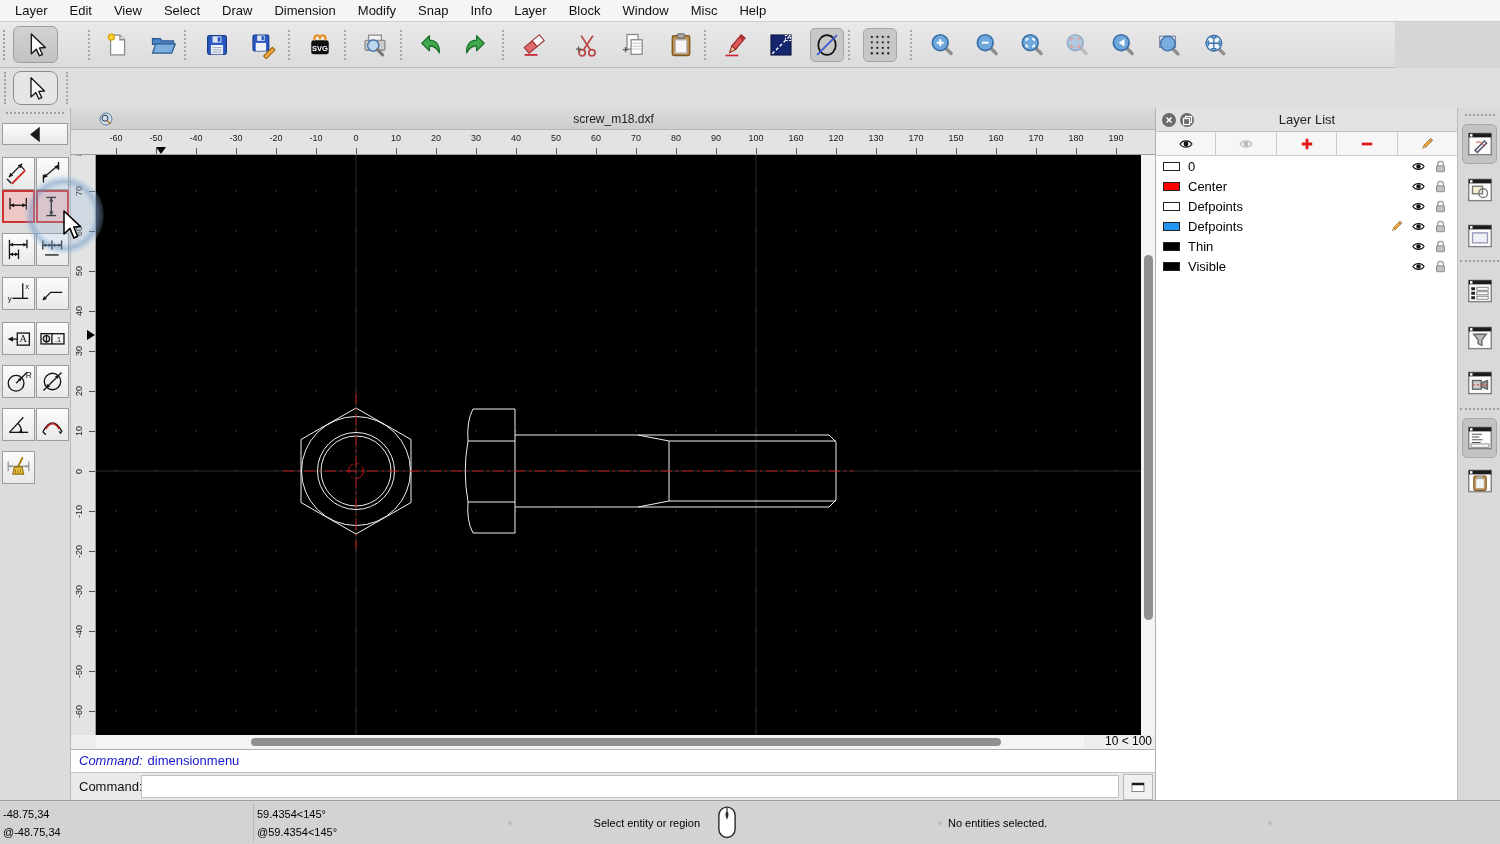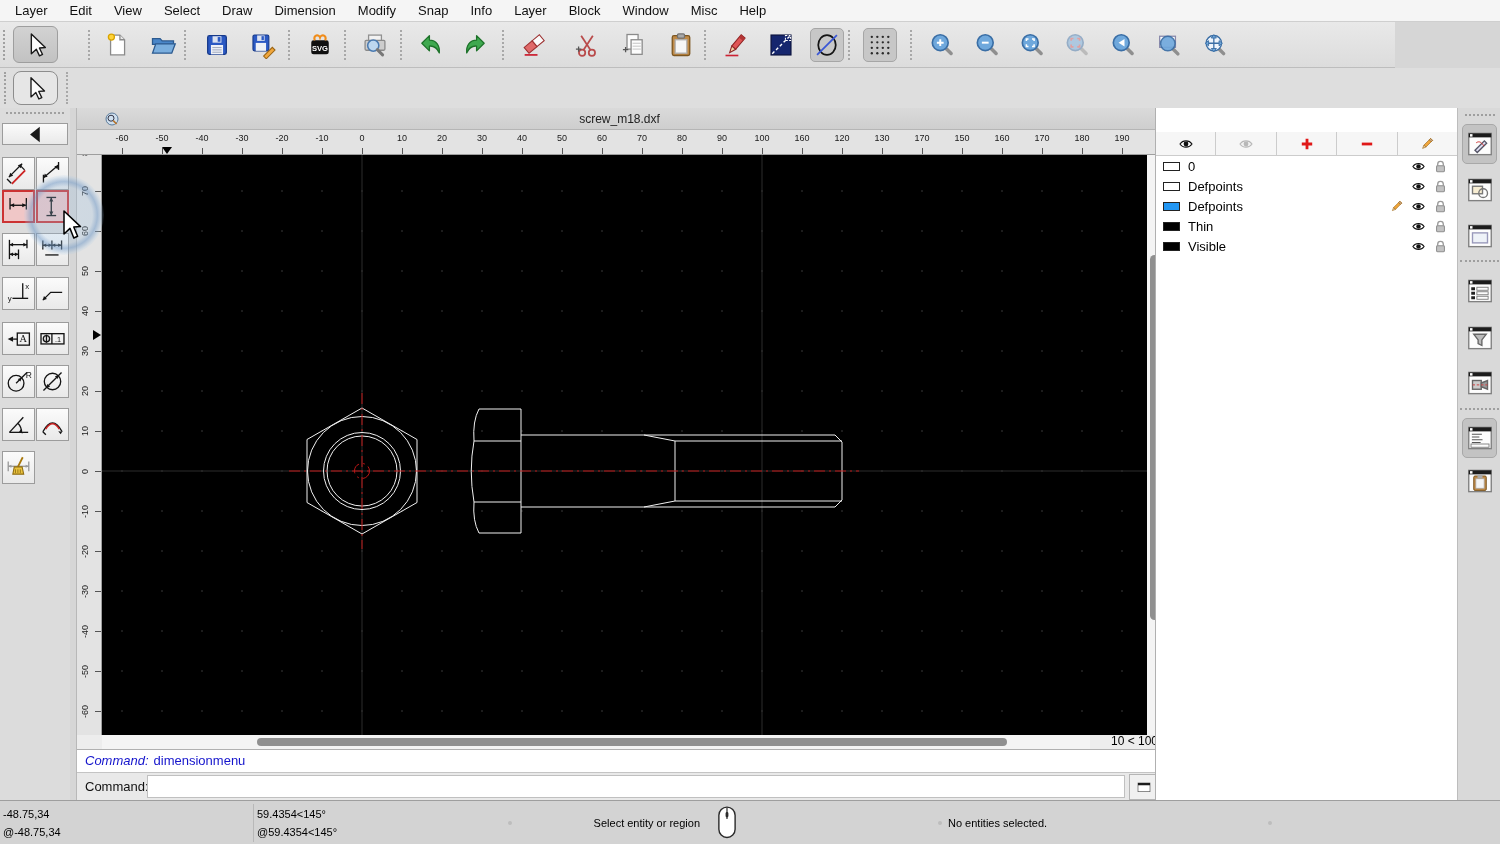--- a/index.html
+++ b/index.html
@@ -40,21 +40,21 @@
   
   .palette { position:absolute; left:0; top:0; width:70px; height:692px; background:#dcdcdc; }
   .palette .pgrip { position:absolute; left:6px; top:4px; width:58px; height:2px; border-top:2px dotted #a0a0a0; }
   .pal-btn { position:absolute; width:33px; height:33px; background:linear-gradient(#fbfbfb,#e9e9e9);
     border:1px solid #9c9c9c; display:flex; align-items:center; justify-content:center; padding:0; }
   .pal-btn svg { width:29px; height:29px; }
   .pal-btn.wide { left:2px; width:66px; height:22px; }
   .pal-btn.hl { background:#f0c7c7; border:2px solid #cc3333; }
 
   
-  .docwin { position:absolute; left:76px; top:0; width:1085px; height:692px; background:#e0e0e0;
+  .docwin { position:absolute; left:70px; top:0; width:1085px; height:692px; background:#e0e0e0;
     border-left:1px solid #b8b8b8; }
   .doc-titlebar { position:absolute; left:0; top:0; width:1085px; height:22px;
     background:linear-gradient(#dadada,#cecece); border-bottom:1px solid #b5b5b5; }
   .doc-icon { position:absolute; left:28px; top:4px; width:14px; height:14px; }
   .doc-title { position:absolute; left:0; width:1085px; text-align:center; font-size:12px; color:#222; line-height:22px; }
   .hruler { position:absolute; left:0; top:22px; width:1085px; height:25px; background:#e3e3e3;
     border-bottom:1px solid #9e9e9e; overflow:hidden; }
   .hlabel { position:absolute; top:3px; transform:translateX(-50%); font-size:9px; color:#1a1a1a; }
   .htick { position:absolute; bottom:0; width:1px; height:6px; background:#555; }
   .hmarker { position:absolute; bottom:0; width:0; height:0; transform:translateX(-5px);
@@ -1024,20 +1024,34 @@
         <button class="cmd-detach">
           <svg viewBox="0 0 24 24">
               <rect x="3" y="6" width="18" height="13" fill="#fff" stroke="#555"></rect>
               <rect x="3" y="6" width="18" height="3.4" fill="#1c1c1c"></rect>
             </svg>
         </button>
       </div>
     </div>
 
     <div class="layerpanel">
+      <div class="lp-titlebar">
+        <span class="lp-circle" style="left:6px">
+          <svg viewBox="0 0 14 14">
+              <path d="M4.5 4.5 L9.5 9.5 M9.5 4.5 L4.5 9.5" stroke="#fff" stroke-width="1.6"></path>
+            </svg>
+        </span>
+        <span class="lp-circle" style="left:24px">
+          <svg viewBox="0 0 14 14">
+              <rect x="5.5" y="3.5" width="6" height="6" fill="none" stroke="#fff" stroke-width="1.2"></rect>
+              <rect x="3.5" y="5.5" width="6" height="6" fill="#6b6b6b" stroke="#fff" stroke-width="1.2"></rect>
+            </svg>
+        </span>
+        <span class="lp-title">Layer List</span>
+      </div>
       <div class="lp-toolbar" id="lp-toolbar">
           <button class="lp-tbtn">
             <svg viewBox="0 0 16 16" fill="none" stroke-width="1.1">
               <path d="M2 8 C4.8 3.8 11.2 3.8 14 8 C11.2 12.2 4.8 12.2 2 8 Z" fill="#fff" stroke="#111" stroke-width="1.1"></path>
               <circle cx="8" cy="8" r="2.4" fill="#111"></circle>
             </svg>
           </button>
           <button class="lp-tbtn">
             <svg viewBox="0 0 16 16" fill="none" stroke-width="1.1">
               <path d="M2 8 C4.8 3.8 11.2 3.8 14 8 C11.2 12.2 4.8 12.2 2 8 Z" fill="#f2f2f2" stroke="#b8b8b8" stroke-width="1.1"></path>
@@ -1061,20 +1075,34 @@
                 <rect x="6.6" y="1.5" width="2.8" height="2" fill="#caa98a" stroke="#9a6413" stroke-width=".6"></rect>
                 <path d="M6.6 11 L8 14.2 L9.4 11 Z" fill="#f3d4a6" stroke="#9a6413" stroke-width=".6"></path>
               </g>
             </svg>
           </button>
         </div>
       <div class="lp-rows" id="lp-rows">
           <div class="lp-row">
             <span class="lp-swatch" style="background: rgb(255, 255, 255);"></span>
             <span class="lp-name">0</span>
+            <span class="lp-iconbox">
+              <svg viewBox="0 0 16 16" fill="none" stroke-width="1.1">
+                <path d="M2 8 C4.8 3.8 11.2 3.8 14 8 C11.2 12.2 4.8 12.2 2 8 Z" fill="#fff" stroke="#111" stroke-width="1.1"></path>
+                <circle cx="8" cy="8" r="2.4" fill="#111"></circle>
+              </svg>
+              <svg viewBox="0 0 16 16" fill="none" stroke-width="1.1">
+                <path d="M5 7.2 V5.6 a3 3 0 0 1 6 0 V7.2" fill="none" stroke="#9a9a9a" stroke-width="1.4"></path>
+                <rect x="3.8" y="7.2" width="8.4" height="6.3" rx="1" fill="#c2c2c2" stroke="#8f8f8f"></rect>
+              </svg>
+            </span>
+          </div>
+          <div class="lp-row">
+            <span class="lp-swatch" style="background: rgb(255, 0, 0);"></span>
+            <span class="lp-name">Center</span>
             <span class="lp-iconbox">
               <svg viewBox="0 0 16 16" fill="none" stroke-width="1.1">
                 <path d="M2 8 C4.8 3.8 11.2 3.8 14 8 C11.2 12.2 4.8 12.2 2 8 Z" fill="#fff" stroke="#111" stroke-width="1.1"></path>
                 <circle cx="8" cy="8" r="2.4" fill="#111"></circle>
               </svg>
               <svg viewBox="0 0 16 16" fill="none" stroke-width="1.1">
                 <path d="M5 7.2 V5.6 a3 3 0 0 1 6 0 V7.2" fill="none" stroke="#9a9a9a" stroke-width="1.4"></path>
                 <rect x="3.8" y="7.2" width="8.4" height="6.3" rx="1" fill="#c2c2c2" stroke="#8f8f8f"></rect>
               </svg>
             </span>

